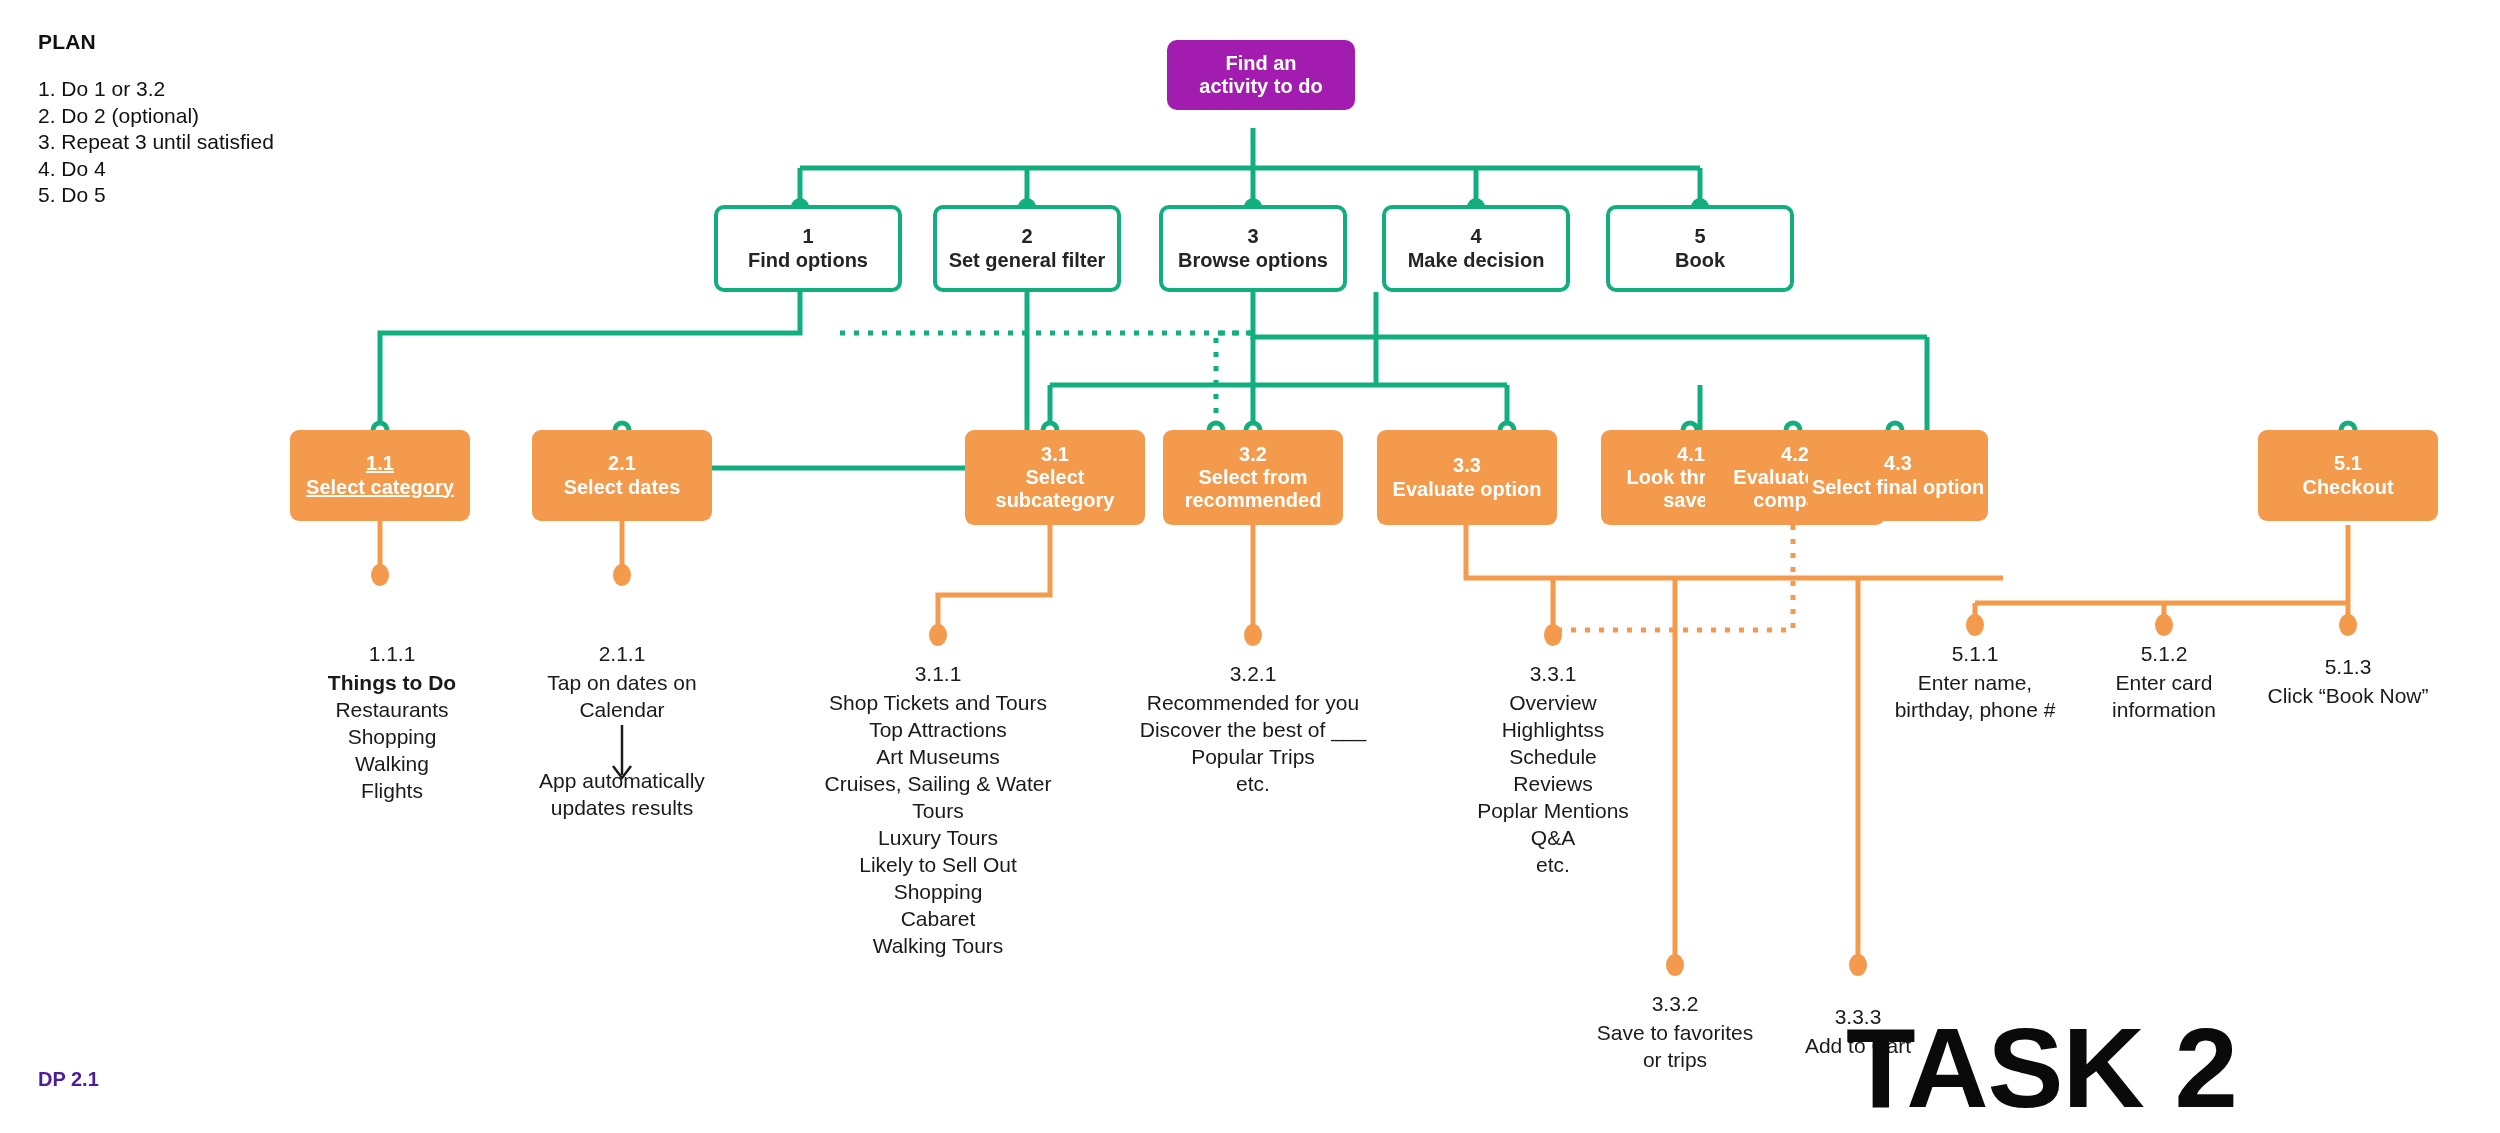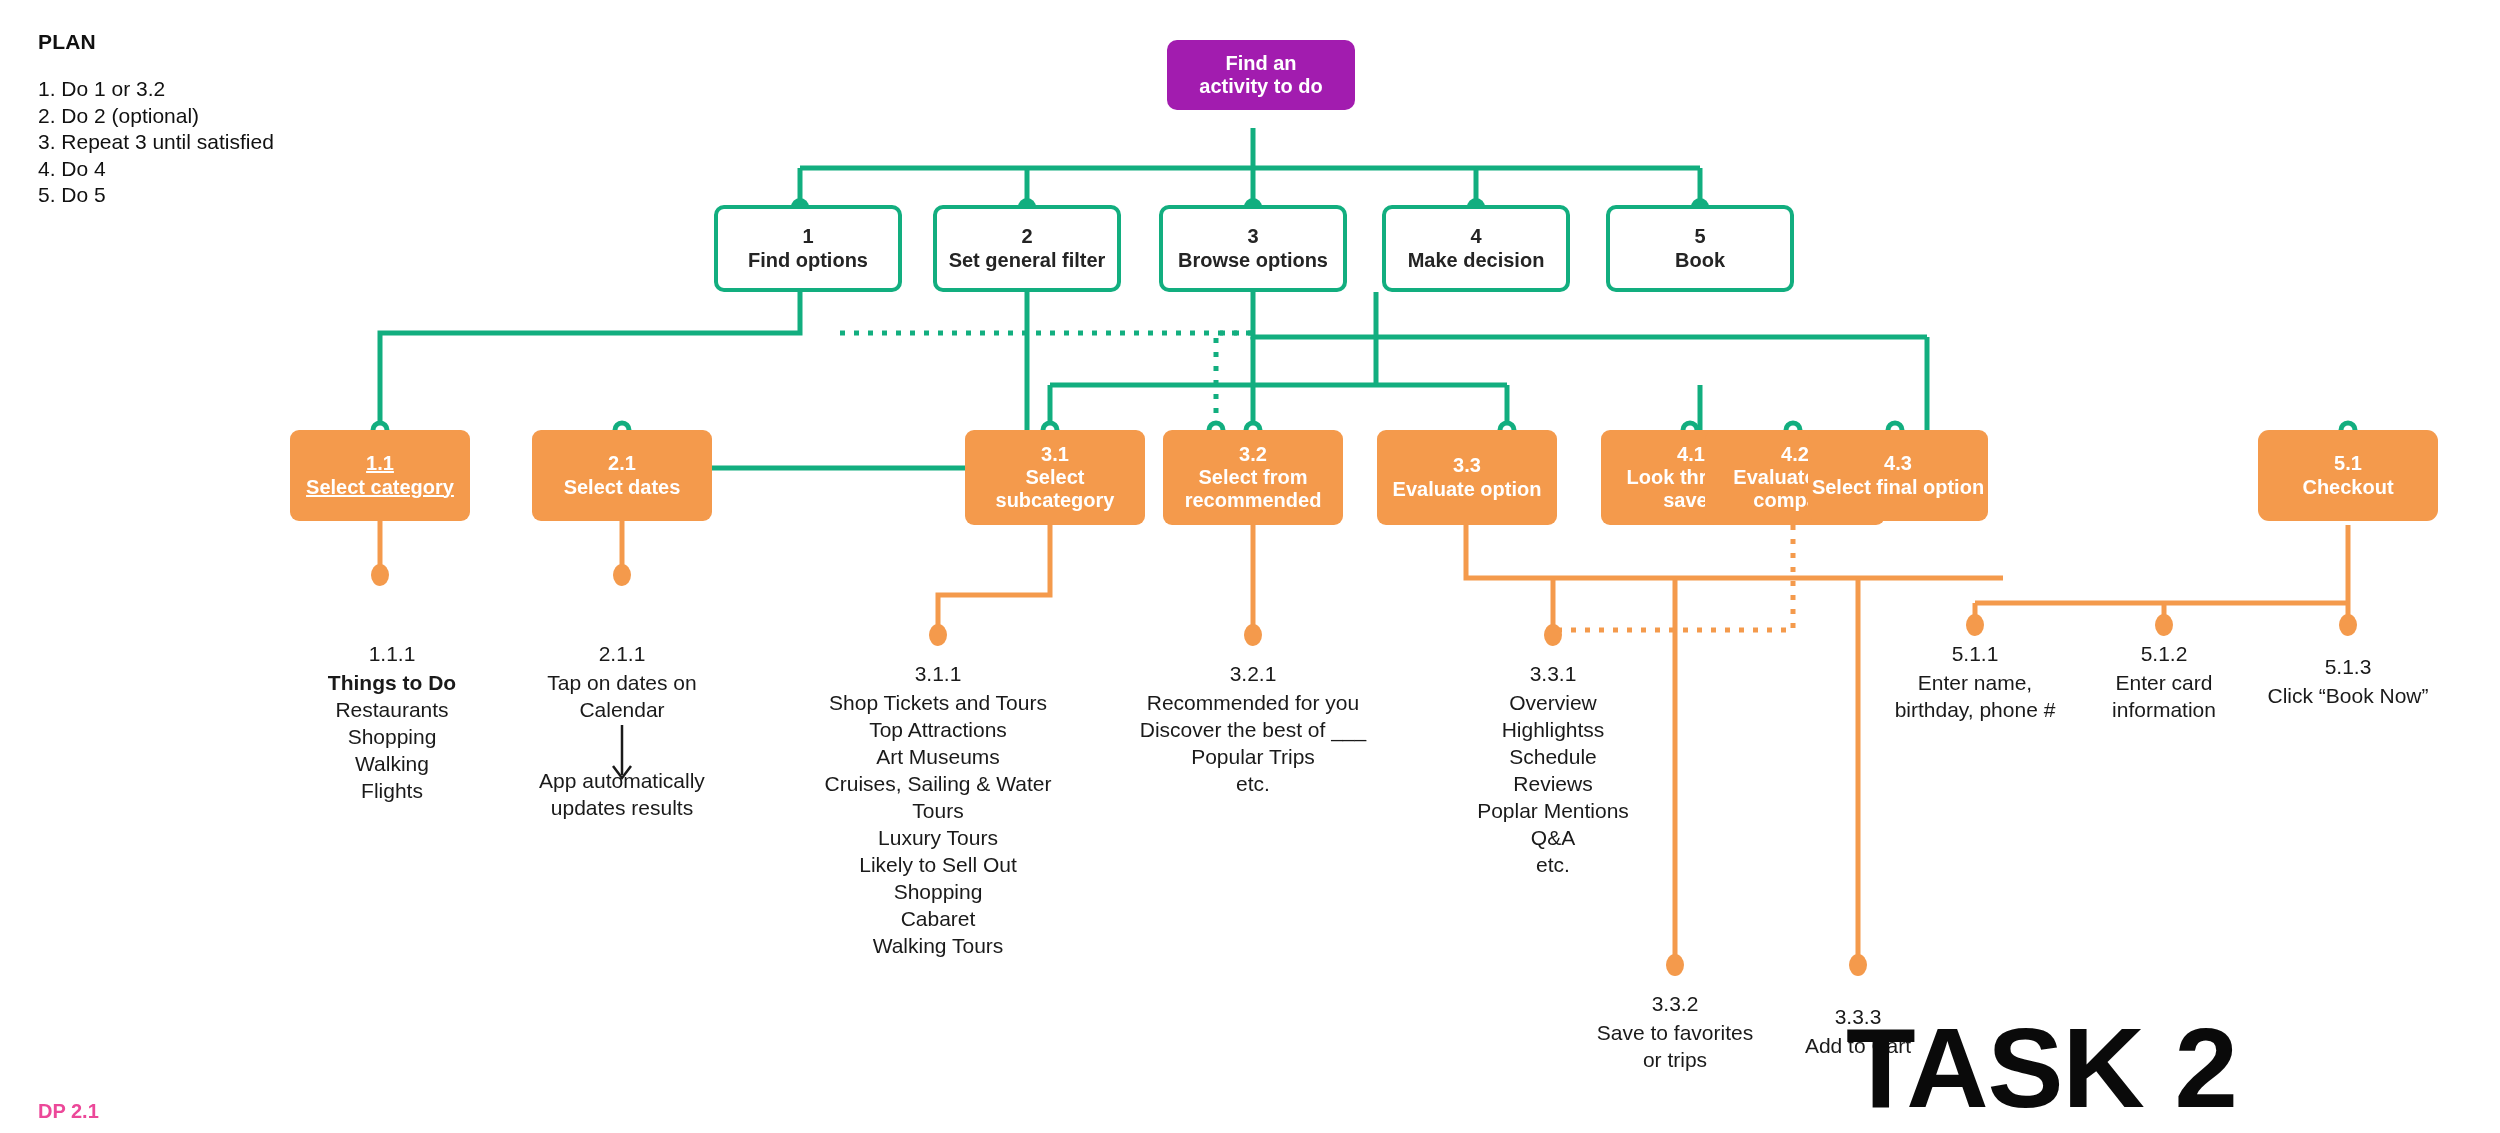--- a/index.html
+++ b/index.html
@@ -98,24 +98,24 @@
   }
   .leaf .leaf-num { display: block; margin-bottom: 2px; }
   .leaf .leaf-line { display: block; }
   .leaf .leaf-line.bold { font-weight: bold; }
   .leaf .leaf-gap { display: block; height: 22px; }
 
   
   .dp-label {
     position: absolute;
     left: 38px;
-    top: 1100px;
+    top: 1068px;
     font-size: 20px;
     font-weight: bold;
-    color: #ec4899;
+    color: #4c1d95;
   }
   .task-label {
     position: absolute;
     right: 28px;
     bottom: 8px;
     font-size: 114px;
     font-weight: bold;
     letter-spacing: -1px;
     color: #0a0a0a;
     line-height: 1;
@@ -309,21 +309,21 @@
     <span class="num">4.2</span>
     <span class="lbl">Evaluate and</span>
     <span class="lbl">compare</span>
   </div>
 
   <div class="node lvl2" style="left:1808px; top:430px; width:180px; height:91px;">
     <span class="num">4.3</span>
     <span class="lbl">Select final option</span>
   </div>
 
-  <div class="node lvl2" style="left:2258px; top:430px; width:180px; height:91px;border-radius:11px;">
+  <div class="node lvl2" style="left:2258px; top:430px; width:180px; height:91px;">
     <span class="num">5.1</span>
     <span class="lbl">Checkout</span>
   </div>
 
   <div class="leaf" style="left:262px; top:640px; width:260px;text-align:center;">
     <span class="leaf-num">1.1.1</span>
     <span class="leaf-line bold">Things to Do</span>
     <span class="leaf-line">Restaurants</span>
     <span class="leaf-line">Shopping</span>
     <span class="leaf-line">Walking</span>

